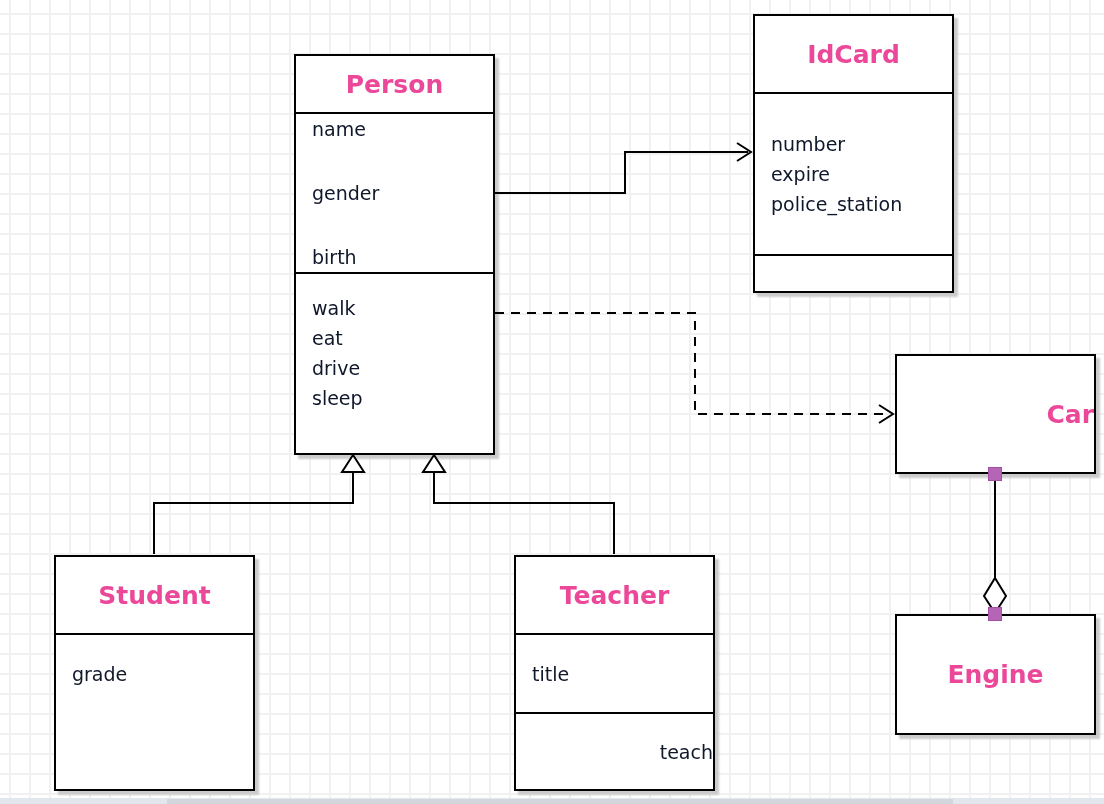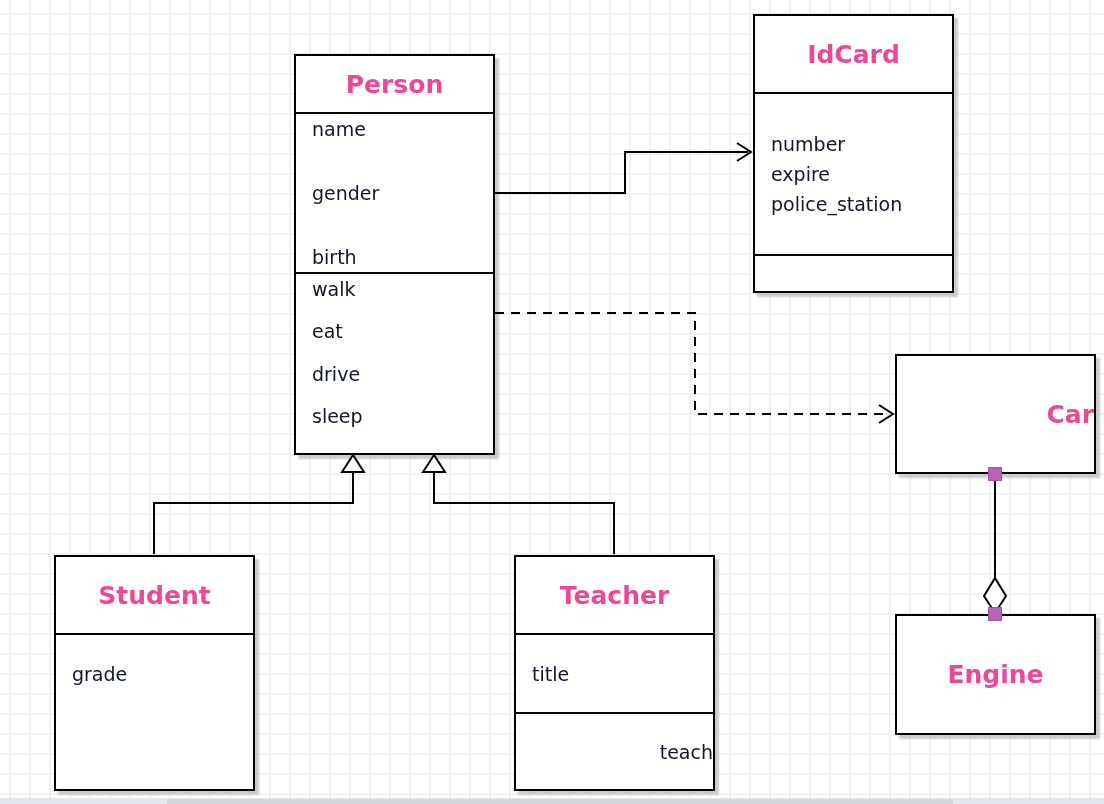--- a/index.html
+++ b/index.html
@@ -35,21 +35,21 @@
   .compartment{
     border-top:2px solid #000;box-sizing:border-box;flex:0 0 auto;
     display:flex;flex-direction:column;justify-content:center;
     padding-left:16px;font-size:19px;color:#0f172a;
   }
   .member-line{line-height:30px;white-space:nowrap;}
   
   .box-person {left:294px;top:54px; width:201px;height:401px;}
   .box-person .uml-title{height:56px;}
   .box-person .c-attrs{height:160px;gap:34px;}
-  .box-person .c-methods{height:159px;justify-content:space-between;}
+  .box-person .c-methods{height:159px;}
   .box-idcard {left:753px;top:14px; width:201px;height:279px;}
   .box-idcard .uml-title{height:76px;}
   .box-idcard .c-attrs{height:162px;}
   .box-idcard .c-methods{height:37px;}
   .box-car    {left:895px;top:354px;width:201px;height:120px;align-items:flex-end;}
   .box-car .uml-title{height:116px;}
   .box-engine {left:895px;top:614px;width:201px;height:121px;}
   .box-engine .uml-title{height:117px;}
   .box-student{left:54px; top:555px;width:201px;height:236px;}
   .box-student .uml-title{height:76px;}

